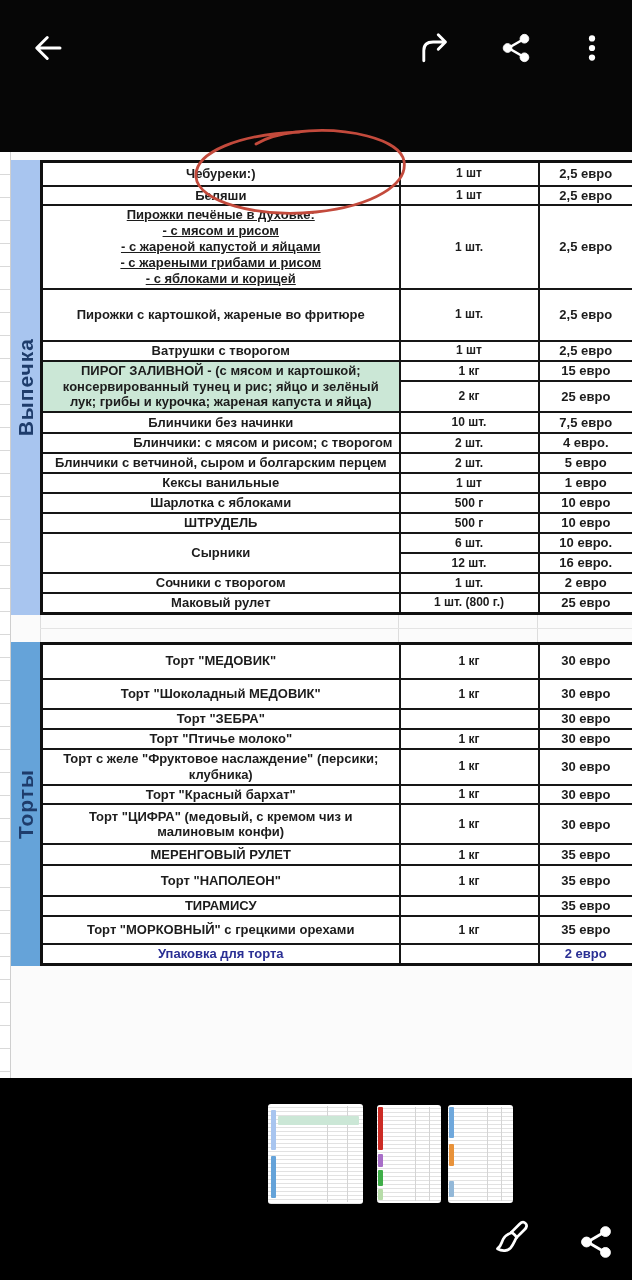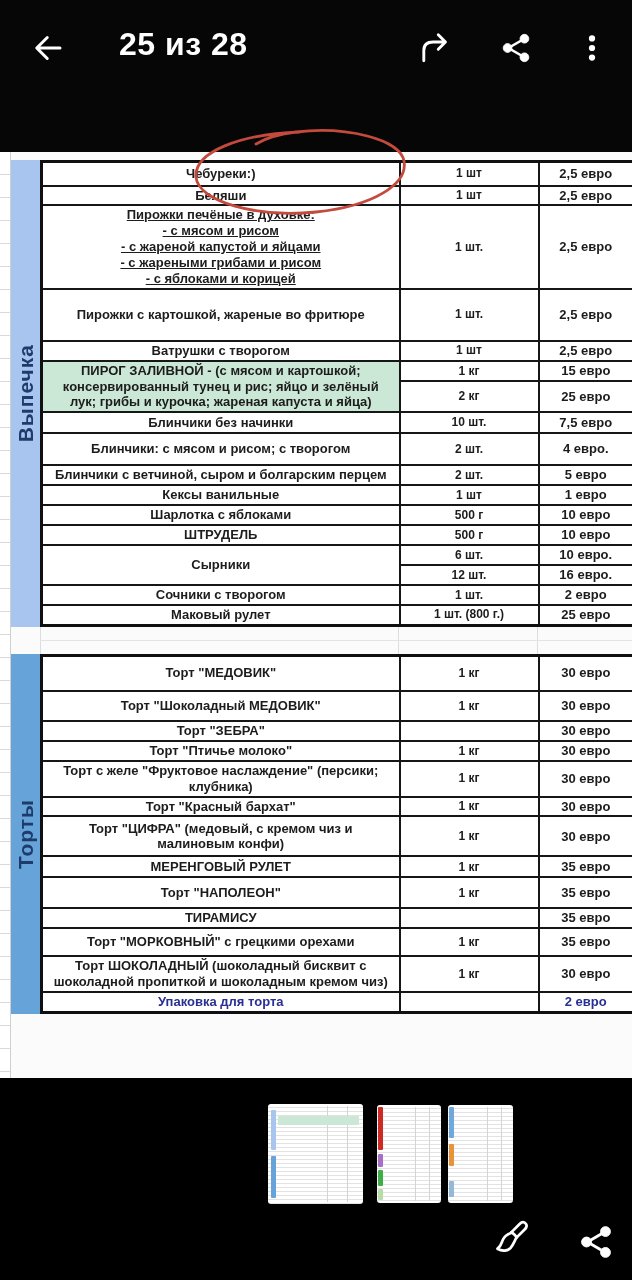--- a/index.html
+++ b/index.html
@@ -50,21 +50,20 @@
 <body>
 
 <div class="screen">
 
   <div class="appbar">
     <div class="icon-btn" style="left:28px;top:28px;">
       <svg width="36" height="36" viewBox="0 0 48 48">
         <path d="M40 24 H10 M23 10 L9 24 L23 38" fill="none" stroke="#fff" stroke-width="4" stroke-linecap="round" stroke-linejoin="round"></path>
       </svg>
     </div>
-    <div class="page-title">25 из 28</div>
     <div class="icon-btn" style="left:414px;top:28px;">
       <svg width="34" height="34" viewBox="0 0 40 40">
         <path d="M8 35 L8 23 Q8 13 19 13 L33 13 M25 4.5 L33.5 13 L25 21.5" fill="none" stroke="#fff" stroke-width="3.4" stroke-linecap="round" stroke-linejoin="round"></path>
       </svg>
     </div>
     <div class="icon-btn" style="left:496px;top:28px;">
       <svg width="32" height="34" viewBox="0 0 38 38">
         <g fill="#fff" stroke="#fff">
           <line x1="10" y1="19" x2="29" y2="8" stroke-width="3"></line>
           <line x1="10" y1="19" x2="29" y2="30" stroke-width="3"></line>
@@ -136,21 +135,21 @@
               <tr class="sub-next">
                 <td class="qty" style="height: 30px;">2 кг</td>
                 <td class="price">25 евро</td>
               </tr>
               <tr>
                 <td class="item" style="height: 21px;">Блинчики без начинки</td>
                 <td class="qty">10 шт.</td>
                 <td class="price">7,5 евро</td>
               </tr>
               <tr>
-                <td class="item" style="height: 32px;">Блинчики: с мясом и рисом; с творогом</td>
+                <td class="item" style="height: 20px; text-align: right;">Блинчики: с мясом и рисом; с творогом</td>
                 <td class="qty">2 шт.</td>
                 <td class="price">4 евро.</td>
               </tr>
               <tr>
                 <td class="item" style="height: 20px;">Блинчики с ветчиной, сыром и болгарским перцем</td>
                 <td class="qty">2 шт.</td>
                 <td class="price">5 евро</td>
               </tr>
               <tr>
                 <td class="item" style="height: 20px;">Кексы ванильные</td>
@@ -253,25 +252,20 @@
               </tr>
               <tr>
                 <td class="item" style="height: 15px;">ТИРАМИСУ</td>
                 <td class="qty"></td>
                 <td class="price">35 евро</td>
               </tr>
               <tr>
                 <td class="item" style="height: 28px;">Торт "МОРКОВНЫЙ" с грецкими орехами</td>
                 <td class="qty">1 кг</td>
                 <td class="price">35 евро</td>
-              </tr>
-              <tr>
-                <td class="item" style="height: 32px;">Торт ШОКОЛАДНЫЙ (шоколадный бисквит с шоколадной пропиткой и шоколадным кремом чиз)</td>
-                <td class="qty">1 кг</td>
-                <td class="price">30 евро</td>
               </tr>
               <tr>
                 <td class="item" style="color: rgb(42, 47, 148); height: 18px;">Упаковка для торта</td>
                 <td class="qty" style="color: rgb(42, 47, 148);"></td>
                 <td class="price" style="color: rgb(42, 47, 148);">2 евро</td>
               </tr>
             </tbody>
           </table>
         </div>
         <div class="bottom-strip"></div>

